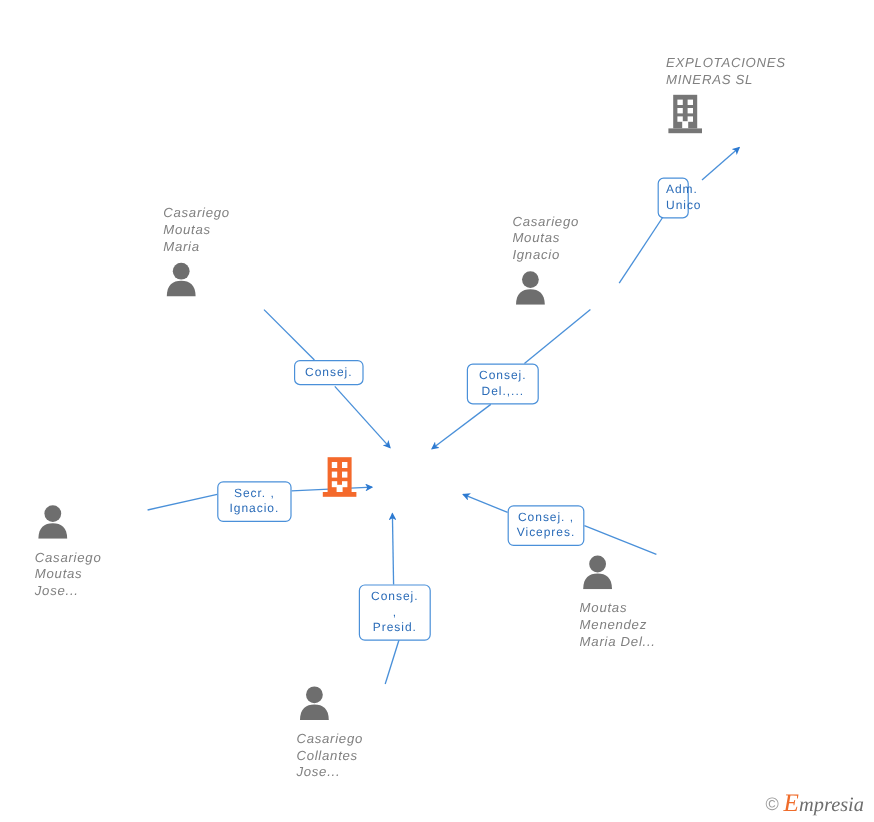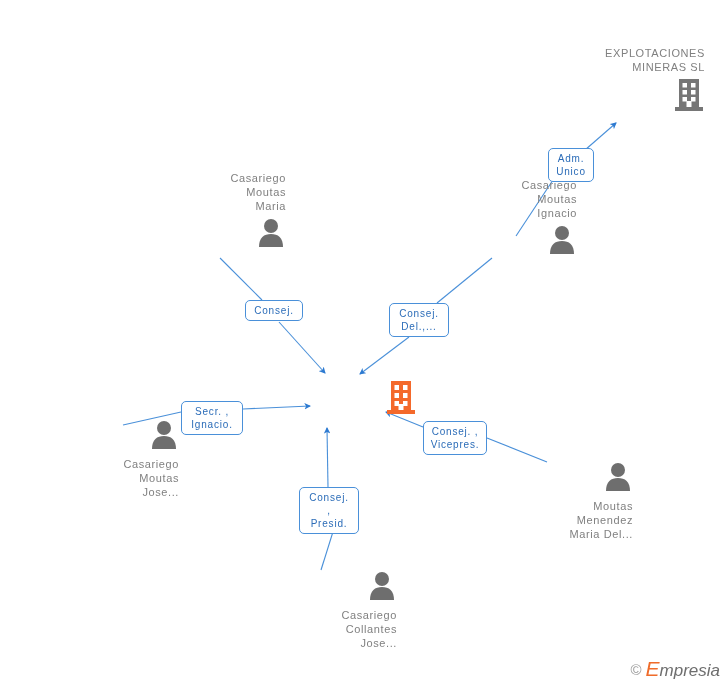--- a/index.html
+++ b/index.html
@@ -24,22 +24,23 @@
     width: 728px;
     height: 685px;
     pointer-events: none;
   }
 
   
   .node {
     position: absolute;
     width: 150px;
     margin-left: -75px;
-    text-align: right;
+    text-align: left;
     z-index: 3;
+    font-style: italic;
   }
   .node .glyph {
     display: block;
     margin: 0 auto;
   }
   .node-label {
     display: block;
     color: #808080;
     font-size: 11px;
     line-height: 14px;
@@ -82,21 +83,21 @@
     display: flex;
     align-items: center;
     gap: 4px;
   }
   #watermark .copy {
     color: #9a9a9a;
     font-size: 15px;
     line-height: 15px;
   }
   #watermark .brand {
-    font-family: Liberation Sans, sans-serif;
+    font-family: Liberation Serif, serif;
     font-size: 17px;
     line-height: 17px;
     font-style: italic;
     color: #6e6e6e;
     letter-spacing: 0px;
   }
   #watermark .brand .cap {
     color: #ef6c2b;
     font-size: 21px;
   }
@@ -225,21 +226,21 @@
       <svg width="30" height="30" viewBox="0 0 30 30">
         <circle cx="15" cy="9" r="7" fill="#6e6e6e"></circle>
         <path d="M 3 30 C 3 20.5 8 17 15 17 C 22 17 27 20.5 27 30 Z" fill="#6e6e6e"></path>
       </svg>
     </span>
     <span class="node-label">Casariego
 Collantes
 Jose...</span>
   </div>
 
-  <div class="rel-box" style="left:548px; top:148px; width:46px;">Adm.
+  <div class="rel-box" style="left:548px; top:148px; width:26px;">Adm.
 Unico</div>
 
   <div class="rel-box" style="left:245px; top:300px; width:58px;">Consej.</div>
 
   <div class="rel-box" style="left:389px; top:303px; width:60px;">Consej.
 Del.,...</div>
 
   <div class="rel-box" style="left:181px; top:401px; width:62px;">Secr. ,
 Ignacio.</div>
 

